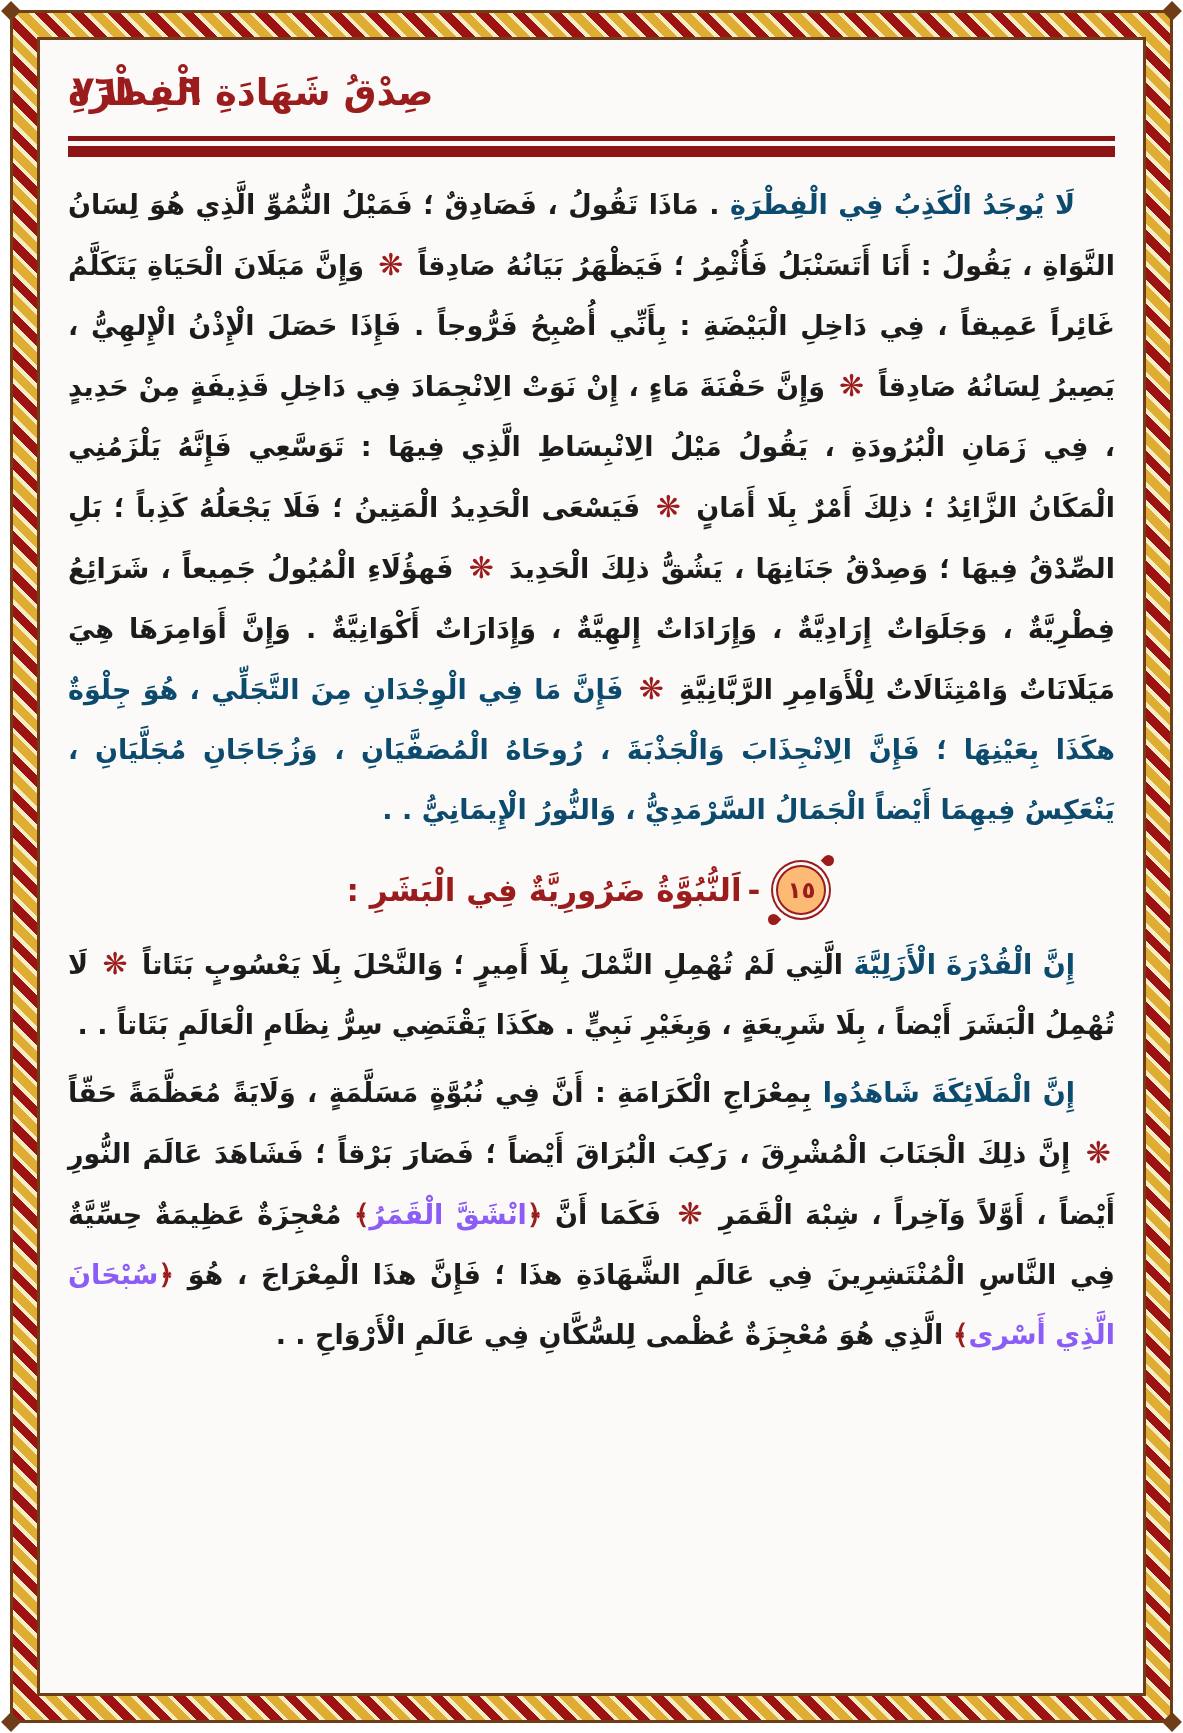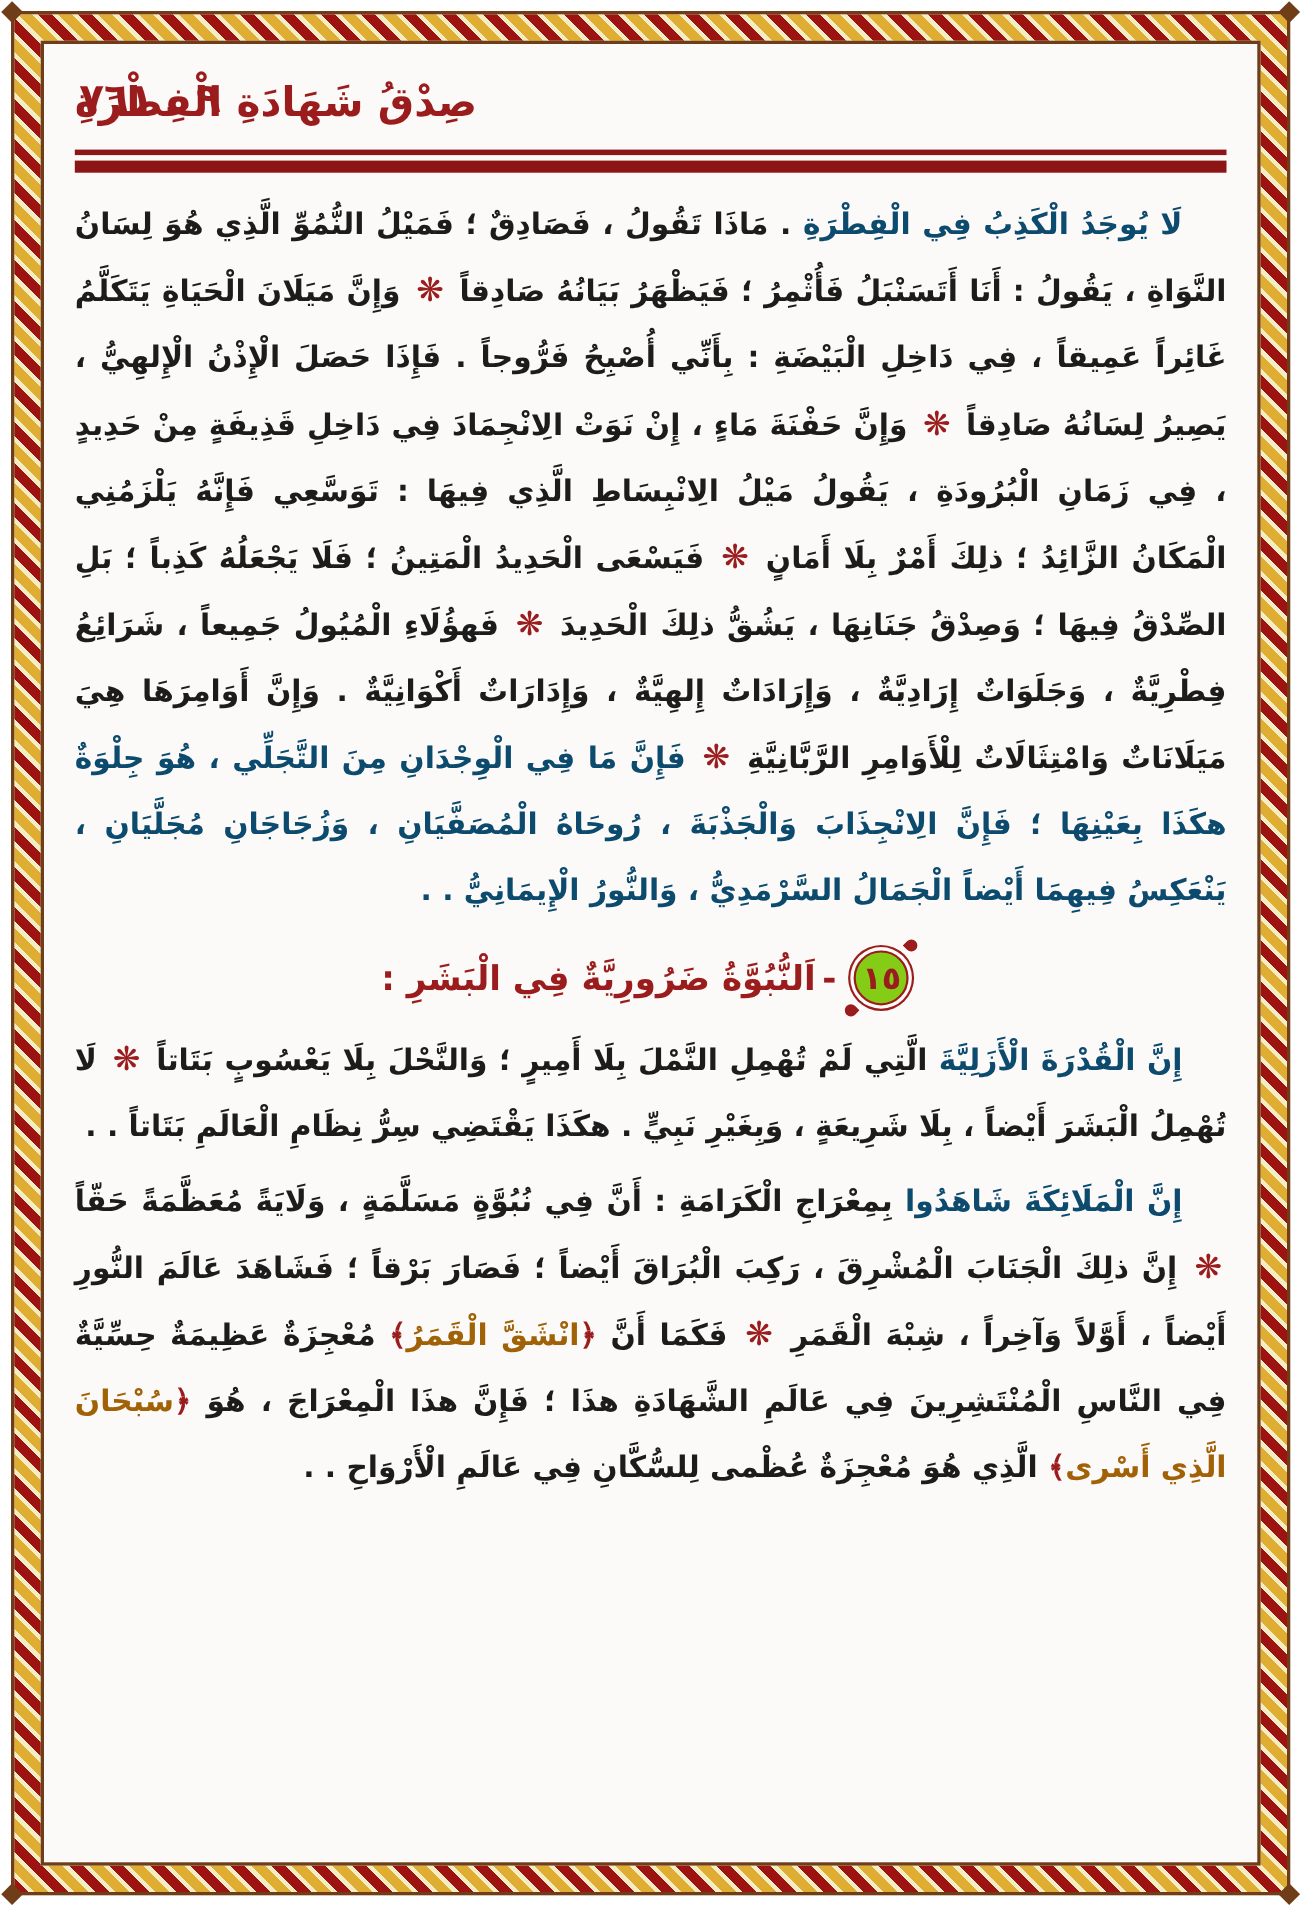--- a/index.html
+++ b/index.html
@@ -47,36 +47,36 @@
   .rule-thin{height:5px;background:#8c1515;}
   .rule-thick{height:11px;background:#8c1515;margin-top:5px;}
 
   
   .body-text{font-size:27px;font-weight:bold;color:#1c1c1c;}
   .para{
     margin:0 0 8px 0;text-align:justify;line-height:60px;text-indent:40px;
   }
   .seg-black{color:#1c1c1c;}
   .seg-red{color:#0c4a6e;}
-  .seg-quran{color:#a16207;}
+  .seg-quran{color:#8b5cf6;}
   .seg-bracket{color:#9b1c1c;}
   .seg-rosette{color:#9b1c1c;font-size:30px;padding:0 4px;}
 
   
   .section-heading{
     text-align:center;margin:20px 0 14px 0;line-height:60px;
     font-size:31px;font-weight:bold;color:#9b1c1c;white-space:nowrap;
   }
   .medallion{
     display:inline-flex;align-items:center;justify-content:center;
     width:46px;height:46px;border-radius:50%;
     border:2px solid #9b1c1c;
     box-shadow:0 0 0 3px #fbfaf8,0 0 0 5px #9b1c1c;
-    font-size:29px;color:#9b1c1c;vertical-align:middle;
-    margin:0 10px 0 10px;position:relative;top:-3px;background:#84cc16;
+    font-size:23px;color:#9b1c1c;vertical-align:middle;
+    margin:0 10px 0 10px;position:relative;top:-3px;background:#fdba74;
   }
   .medallion::before,.medallion::after{
     content:"";position:absolute;width:11px;height:11px;background:#9b1c1c;
     border-radius:50% 50% 50% 0;
   }
   .medallion::before{top:-12px;right:-10px;transform:rotate(45deg);}
   .medallion::after{bottom:-12px;left:-10px;transform:rotate(225deg);}
   .heading-dash{margin:0 6px;color:#9b1c1c;}
 </style>
 </head>

